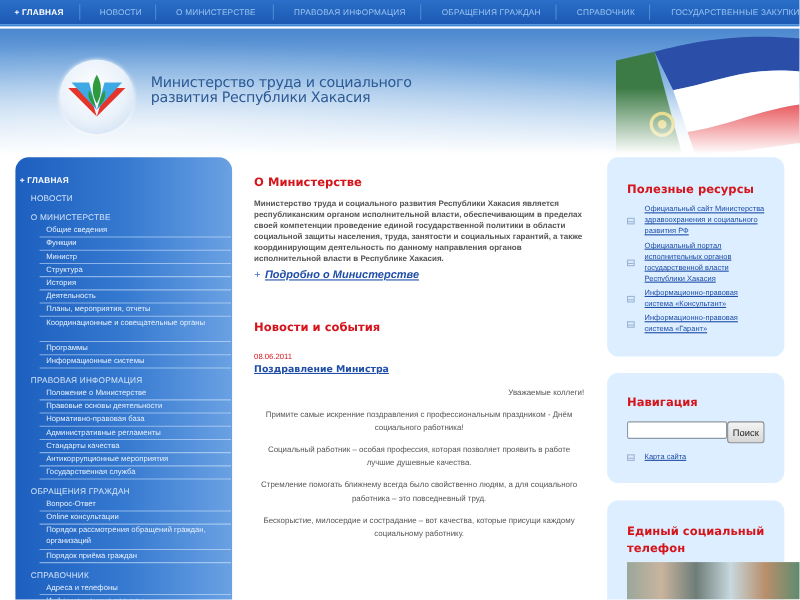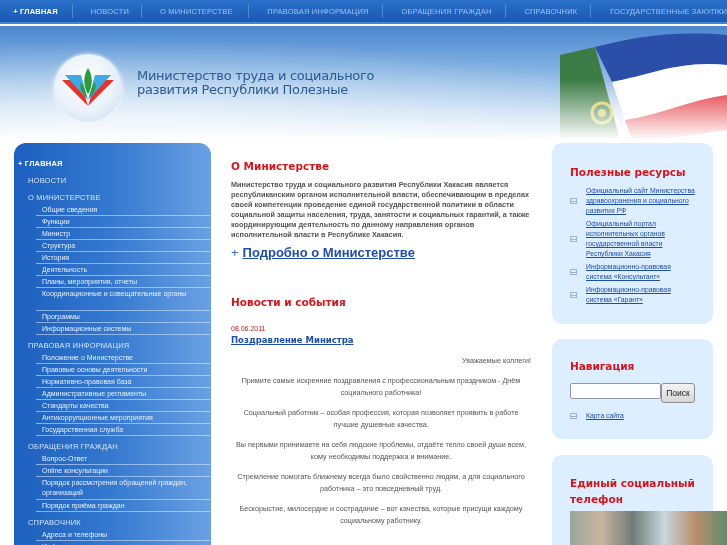--- a/index.html
+++ b/index.html
@@ -58,21 +58,21 @@
       height: 12px; line-height: 11px; border-bottom: 1px solid rgba(220,235,255,0.55);
       margin-left: 22px; padding-left: 6px; width: 174px; white-space: nowrap; overflow: hidden; cursor: pointer;
     }
     .leftmenu .sub.tall { height: 23px; white-space: normal; line-height: 10px; padding-top: 1px; margin-left: 22px; }
     .leftmenu .gap { height: 4px; }
 
     
     .center { position: absolute; left: 231px; top: 160px; width: 300px; }
     .h-red { color: #d5151c; font-weight: bold; font-size: 10.5px; font-family: "DejaVu Sans", sans-serif; }
     .para { font-size: 7.3px; color: #555; line-height: 10px; margin-top: 8px; font-weight: bold; }
-    .more-link { margin-top: 5px; font-size: 13px; font-weight: bold; color: #1f4ea8; }
+    .more-link { margin-top: 5px; font-size: 10px; font-weight: bold; color: #1f4ea8; font-style: italic; }
     .more-link .arrow { color: #3b6fc2; margin-right: 4px; font-weight: normal; }
     .more-link a { color: #1f4ea8; text-decoration: underline; cursor: pointer; }
     .news-date { font-size: 7px; color: #d5151c; margin-top: 17px; }
     .news-title { font-size: 8.5px; font-weight: bold; color: #1f4ea8; text-decoration: underline; margin-top: 3px; cursor: pointer; font-family: "DejaVu Sans", sans-serif; }
     .news-body { text-align: center; font-size: 7.2px; color: #555; line-height: 12px; }
     .news-body p { margin-top: 8px; }
     .news-body p:first-child { margin-top: 10px; text-align: right; }
 
     
     .rbox {
@@ -138,21 +138,21 @@
       <polygon points="11,21 27,21 34,46" fill="#3fa9e6"></polygon>
       <polygon points="60,26 42,26 34,52" fill="#e5342a"></polygon>
       <polygon points="57,21 41,21 34,46" fill="#3fa9e6"></polygon>
       <path d="M34,14 C29,22 29,32 34,40 C39,32 39,22 34,14 Z" fill="#2e9a3c"></path>
       <path d="M27,28 C25,34 28,40 33,43 C31,37 30,32 27,28 Z" fill="#2e9a3c"></path>
       <path d="M41,28 C43,34 40,40 35,43 C37,37 38,32 41,28 Z" fill="#2e9a3c"></path>
     </svg>
   </div>
   <div class="site-title">
     <div>Министерство труда и социального</div>
-    <div>развития Республики Полезные</div>
+    <div>развития Республики Хакасия</div>
   </div>
   <svg class="flag" viewBox="0 0 167 120">
     <defs>
       <linearGradient id="fade" x1="0" y1="0" x2="0" y2="1">
         <stop offset="0" stop-color="#fff" stop-opacity="0"></stop>
         <stop offset="1" stop-color="#fff" stop-opacity="1"></stop>
       </linearGradient>
     </defs>
     <path d="M0,35 L35,27 L60,120 L0,120 Z" fill="#3d7b46"></path>
     <path d="M35,27 C70,18 110,10 167,15 L167,45 C120,40 90,55 52,62 Z" fill="#2b4ea8"></path>
@@ -208,21 +208,20 @@
   <div class="more-link">
     <span class="arrow">+</span><a>Подробно о Министерстве</a>
   </div>
   <div class="h-red" style="margin-top:36px">Новости и события</div>
   <div class="news-date">08.06.2011</div>
   <div class="news-title">Поздравление Министра</div>
   <div class="news-body">
     <p>Уважаемые коллеги!</p>
     <p>Примите самые искренние поздравления с профессиональным праздником - Днём социального работника!</p>
     <p>Социальный работник – особая профессия, которая позволяет проявить в работе лучшие душевные качества.</p>
-    <p>Вы первыми принимаете на себя людские проблемы, отдаёте тепло своей души всем, кому необходимы поддержка и внимание.</p>
     <p>Стремление помогать ближнему всегда было свойственно людям, а для социального работника – это повседневный труд.</p>
     <p>Бескорыстие, милосердие и сострадание – вот качества, которые присущи каждому социальному работнику.</p>
   </div>
 </div>
 
 <div class="rbox" style="top:143px; height:181px; padding:23px 0 16px 18px;">
   <h3>Полезные ресурсы</h3>
   <div style="margin-top:8px"></div>
   <div class="res-item" style="align-items:center">
     <span class="bullet"></span>

